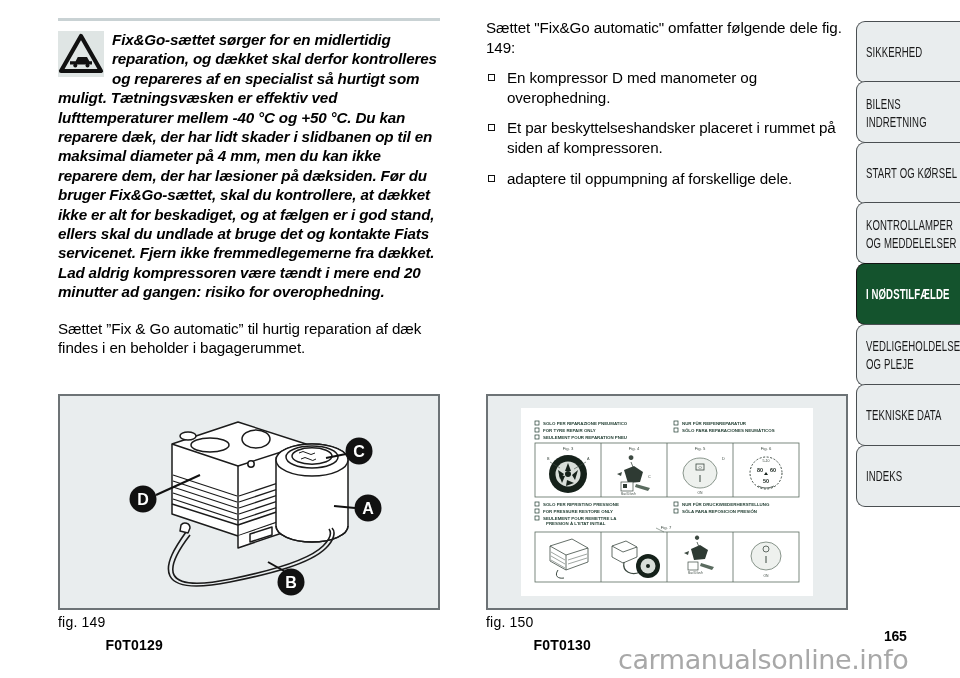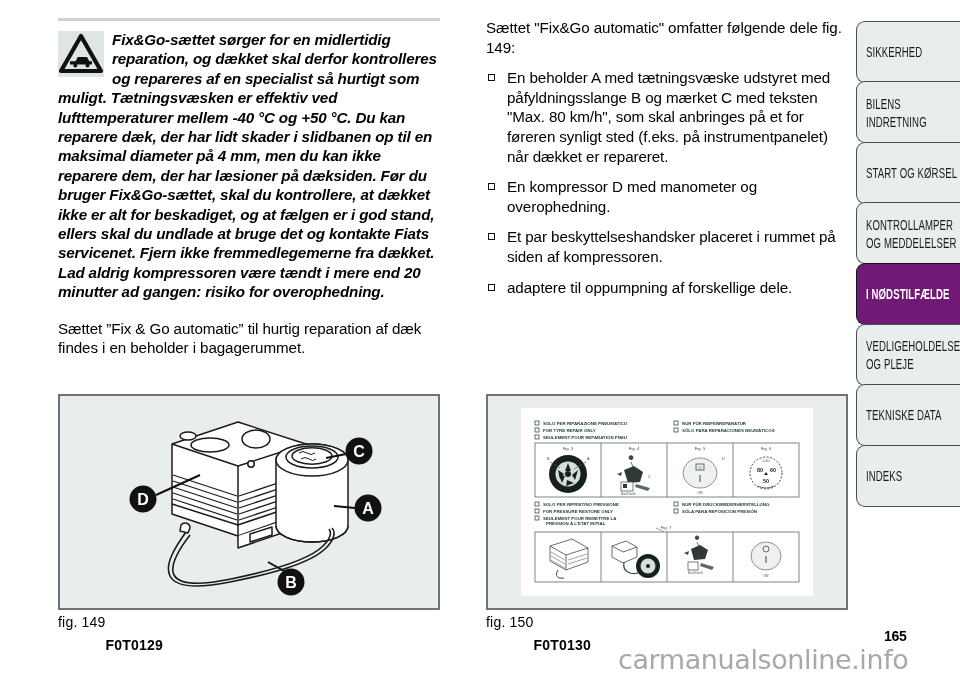--- a/index.html
+++ b/index.html
@@ -148,21 +148,21 @@
   }
   .nav-tab .lbl {
     display: block;
     transform: scaleY(1.55);
     transform-origin: left center;
     white-space: pre-line;
   }
   .nav-tab.h1 { height: 62px; }
   .nav-tab.h2 { height: 62px; }
   .nav-tab.active {
-    background: #701a75;
+    background: #14532d;
     border-color: #141414;
     color: #ffffff;
     font-weight: bold;
   }
 
   
   #page-number {
     position: absolute;
     left: 884px;
     top: 628px;
@@ -207,21 +207,21 @@
       <span>Fix&amp;Go-sættet sørger for en midlertidig reparation, og dækket skal derfor kontrolleres og repareres af en specialist så hurtigt som muligt. Tætningsvæsken er effektiv ved lufttemperaturer mellem -40 °C og +50 °C. Du kan reparere dæk, der har lidt skader i slidbanen op til en maksimal diameter på 4 mm, men du kan ikke reparere dem, der har læsioner på dæksiden. Før du bruger Fix&amp;Go-sættet, skal du kontrollere, at dækket ikke er alt for beskadiget, og at fælgen er i god stand, ellers skal du undlade at bruge det og kontakte Fiats servicenet. Fjern ikke fremmedlegemerne fra dækket. Lad aldrig kompressoren være tændt i mere end 20 minutter ad gangen: risiko for overophedning.</span>
     </div>
 
     <div class="para">Sættet ”Fix &amp; Go automatic” til hurtig reparation af dæk findes i en beholder i bagagerummet.</div>
   </div>
 
   <div class="column" id="col-right">
     <div class="para">Sættet "Fix&amp;Go automatic" omfatter følgende dele fig. 149:</div>
 
     <ul class="bullets">
-      <li><span class="sq"></span><span>En beholder A med tætningsvæske udstyret med påfyldningsslange B og mærket C med teksten "Max. 80 km/h", som skal anbringes på et for føreren synligt sted (f.eks. på instrumentpanelet) når dækket er repareret.</span></li>
+      <li><span class="sq"></span></li>
       <li><span class="sq"></span><span>En kompressor D med manometer og overophedning.</span></li>
       <li><span class="sq"></span><span>Et par beskyttelseshandsker placeret i rummet på siden af kompressoren.</span></li>
       <li><span class="sq"></span><span>adaptere til oppumpning af forskellige dele.</span></li>
     </ul>
   </div>
 
   <div class="figure" id="fig-left">
     <div class="fig-box">
       <svg width="378" height="212" viewBox="0 0 378 212">
         <rect x="0" y="0" width="378" height="212" fill="#e9edee"></rect>

